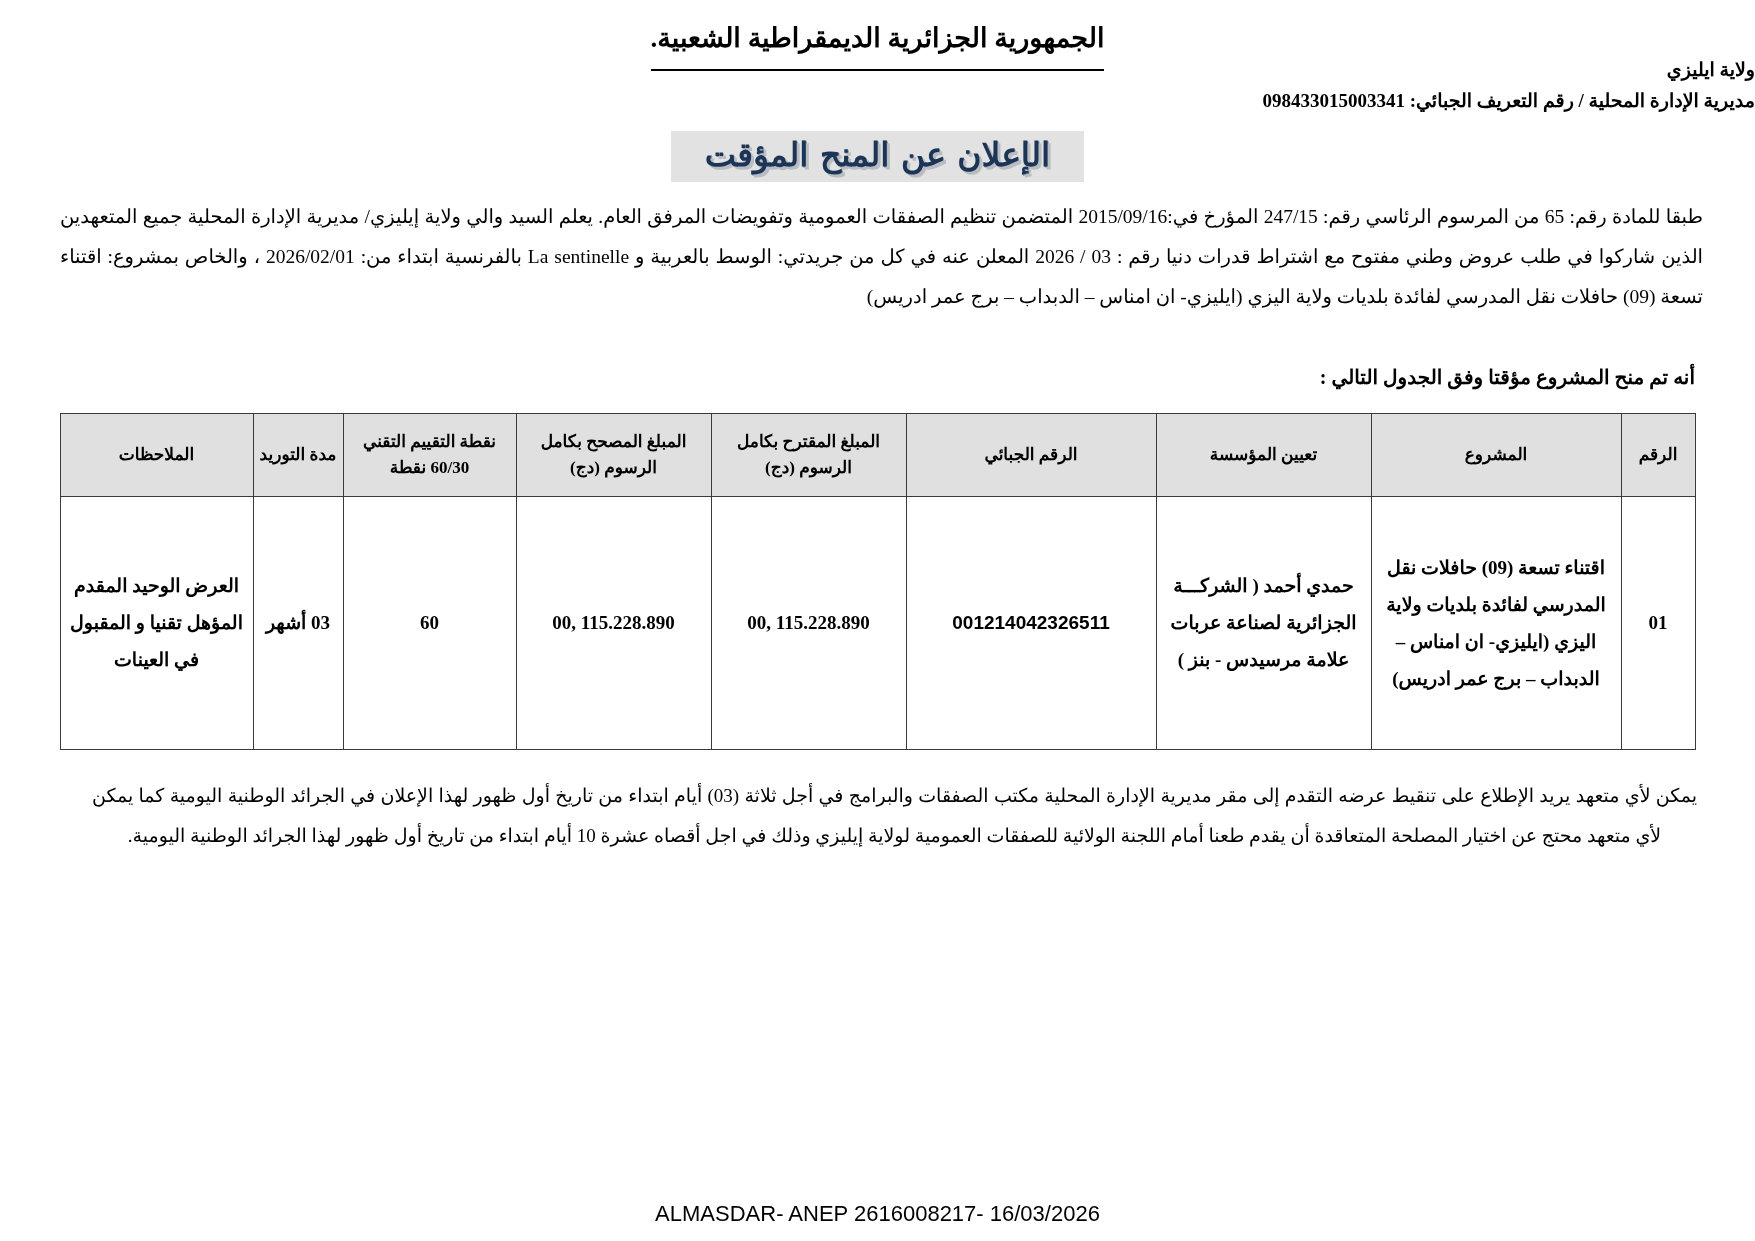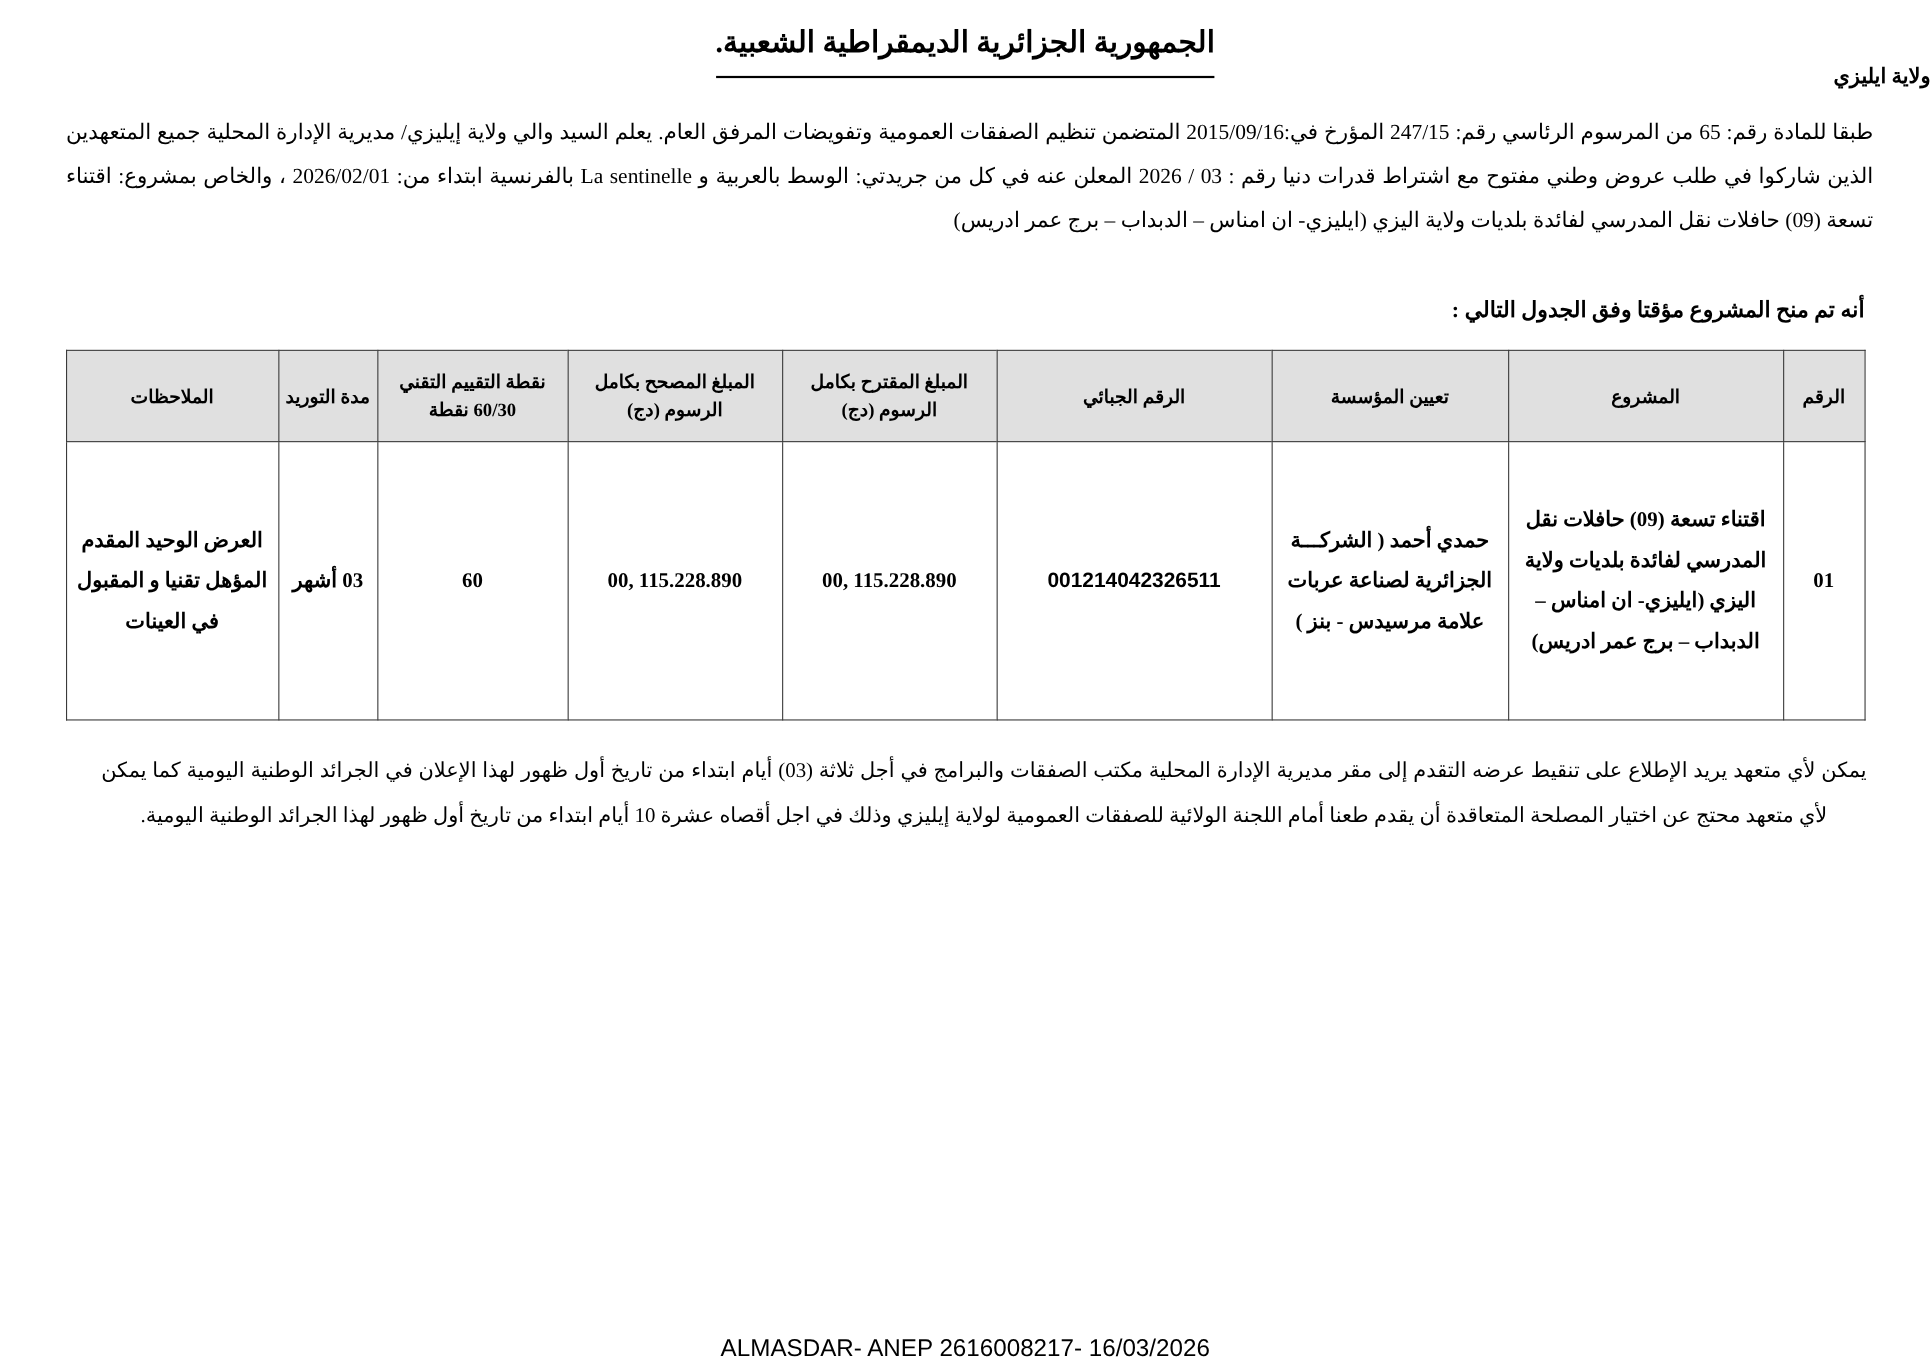--- a/index.html
+++ b/index.html
@@ -143,43 +143,47 @@
     font-size: 19px;
     line-height: 2.15;
     text-align: justify;
     text-align-last: center;
     direction: rtl;
     font-weight: 500;
   }
 
   .anep {
     position: absolute;
-    bottom: 24px;
+    bottom: 36px;
     left: 0;
     right: 0;
     text-align: center;
     font-size: 22px;
     font-family: "Liberation Sans", sans-serif;
     direction: ltr;
     color: #000;
   }
 </style>
 </head>
 <body>
 
 <div class="page">
 
   <div class="doc-title">
     <span>الجمهورية الجزائرية الديمقراطية الشعبية.</span>
   </div>
 
   <div class="org-block">
     <div class="org-line l1">ولاية ايليزي</div>
+    <div class="org-line">مديرية الإدارة المحلية / رقم التعريف الجبائي: 098433015003341</div>
   </div>
 
+  <div class="banner-wrap">
+    <span class="banner">الإعلان عن المنح المؤقت</span>
+  </div>
 
   <div class="body-para">طبقا للمادة رقم: 65 من المرسوم الرئاسي رقم: 247/15 المؤرخ في:2015/09/16 المتضمن تنظيم الصفقات العمومية وتفويضات المرفق العام. يعلم السيد والي ولاية إيليزي/ مديرية الإدارة المحلية جميع المتعهدين الذين شاركوا في طلب عروض وطني مفتوح مع اشتراط قدرات دنيا رقم : 03 / 2026 المعلن عنه في كل من جريدتي: الوسط بالعربية و La sentinelle بالفرنسية ابتداء من: 2026/02/01 ، والخاص بمشروع: اقتناء تسعة (09) حافلات نقل المدرسي لفائدة بلديات ولاية اليزي (ايليزي- ان امناس – الدبداب – برج عمر ادريس)</div>
 
   <div class="awarded-line">أنه تم منح المشروع مؤقتا وفق الجدول التالي :</div>
 
   <table class="award">
     <colgroup>
       <col class="c-num">
         <col class="c-project">
         <col class="c-firm">

